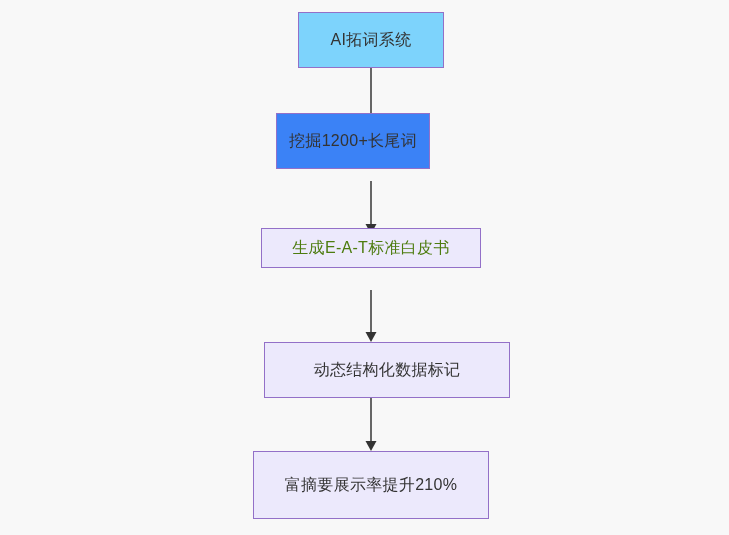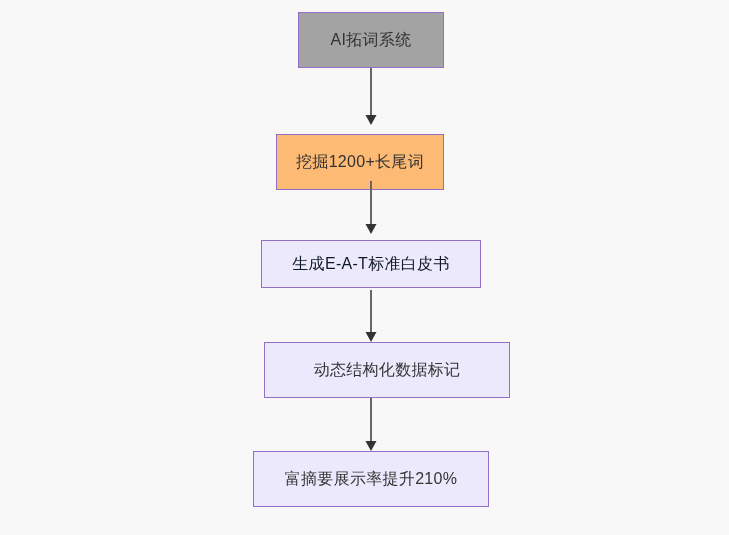--- a/index.html
+++ b/index.html
@@ -41,43 +41,43 @@
   .edge svg {
     display: block;
     overflow: visible;
   }
 </style>
 </head>
 <body style="background: rgb(248, 248, 248);">
 
 <div id="flowchart">
 
-  <div class="node" id="box-node-1" style="left: 298px; top: 12px; width: 146px; height: 56px; background: #a3a3a3; border-color: rgb(147, 112, 200); color: rgb(51, 51, 51); align-items: center;">
+  <div class="node" id="box-node-1" style="left: 298px; top: 12px; width: 146px; height: 56px; background: #7dd3fc; border-color: rgb(147, 112, 200); color: rgb(51, 51, 51); align-items: center;">
     <span class="node-label">AI拓词系统</span>
   </div>
 
   <div class="edge" id="conn-edge-1-2" style="left: 363px; top: 68px; width: 16px; height: 57px;">
       <svg width="16" height="57">
         <line x1="8" y1="0" x2="8" y2="47" stroke="#666666" stroke-width="2"></line>
         <polygon points="2.5,47 13.5,47 8,57" fill="#333333"></polygon>
       </svg>
     </div>
 
-  <div class="node" id="box-node-2" style="left: 276px; top: 134px; width: 168px; height: 56px; background: #fdba74; border-color: rgb(147, 112, 200); color: rgb(51, 51, 51);">
+  <div class="node" id="box-node-2" style="left: 276px; top: 113px; width: 154px; height: 56px; background: #3b82f6; border-color: rgb(147, 112, 200); color: rgb(51, 51, 51);">
     <span class="node-label">挖掘1200+长尾词</span>
   </div>
 
   <div class="edge" id="conn-edge-2-3" style="left: 363px; top: 181px; width: 16px; height: 53px;">
       <svg width="16" height="53">
         <line x1="8" y1="0" x2="8" y2="43" stroke="#666666" stroke-width="2"></line>
         <polygon points="2.5,43 13.5,43 8,53" fill="#333333"></polygon>
       </svg>
     </div>
 
-  <div class="node" id="box-node-3" style="left: 261px; top: 240px; width: 220px; height: 48px; background: rgb(236, 233, 252); border-color: rgb(147, 112, 200); color: #0f172a;">
+  <div class="node" id="box-node-3" style="left: 261px; top: 228px; width: 220px; height: 40px; background: rgb(236, 233, 252); border-color: rgb(147, 112, 200); color: #4d7c0f;">
     <span class="node-label">生成E-A-T标准白皮书</span>
   </div>
 
   <div class="edge" id="conn-edge-3-4" style="left: 363px; top: 290px; width: 16px; height: 52px;">
       <svg width="16" height="52">
         <line x1="8" y1="0" x2="8" y2="42" stroke="#666666" stroke-width="2"></line>
         <polygon points="2.5,42 13.5,42 8,52" fill="#333333"></polygon>
       </svg>
     </div>
 
@@ -85,17 +85,17 @@
     <span class="node-label">动态结构化数据标记</span>
   </div>
 
   <div class="edge" id="conn-edge-4-5" style="left: 363px; top: 398px; width: 16px; height: 53px;">
       <svg width="16" height="53">
         <line x1="8" y1="0" x2="8" y2="43" stroke="#666666" stroke-width="2"></line>
         <polygon points="2.5,43 13.5,43 8,53" fill="#333333"></polygon>
       </svg>
     </div>
 
-  <div class="node" id="box-node-5" style="left: 253px; top: 451px; width: 236px; height: 56px; background: rgb(236, 233, 252); border-color: rgb(147, 112, 200); color: rgb(51, 51, 51);">
+  <div class="node" id="box-node-5" style="left: 253px; top: 451px; width: 236px; height: 68px; background: rgb(236, 233, 252); border-color: rgb(147, 112, 200); color: rgb(51, 51, 51);">
     <span class="node-label">富摘要展示率提升210%</span>
   </div>
 
 </div>
 
 </body></html>

